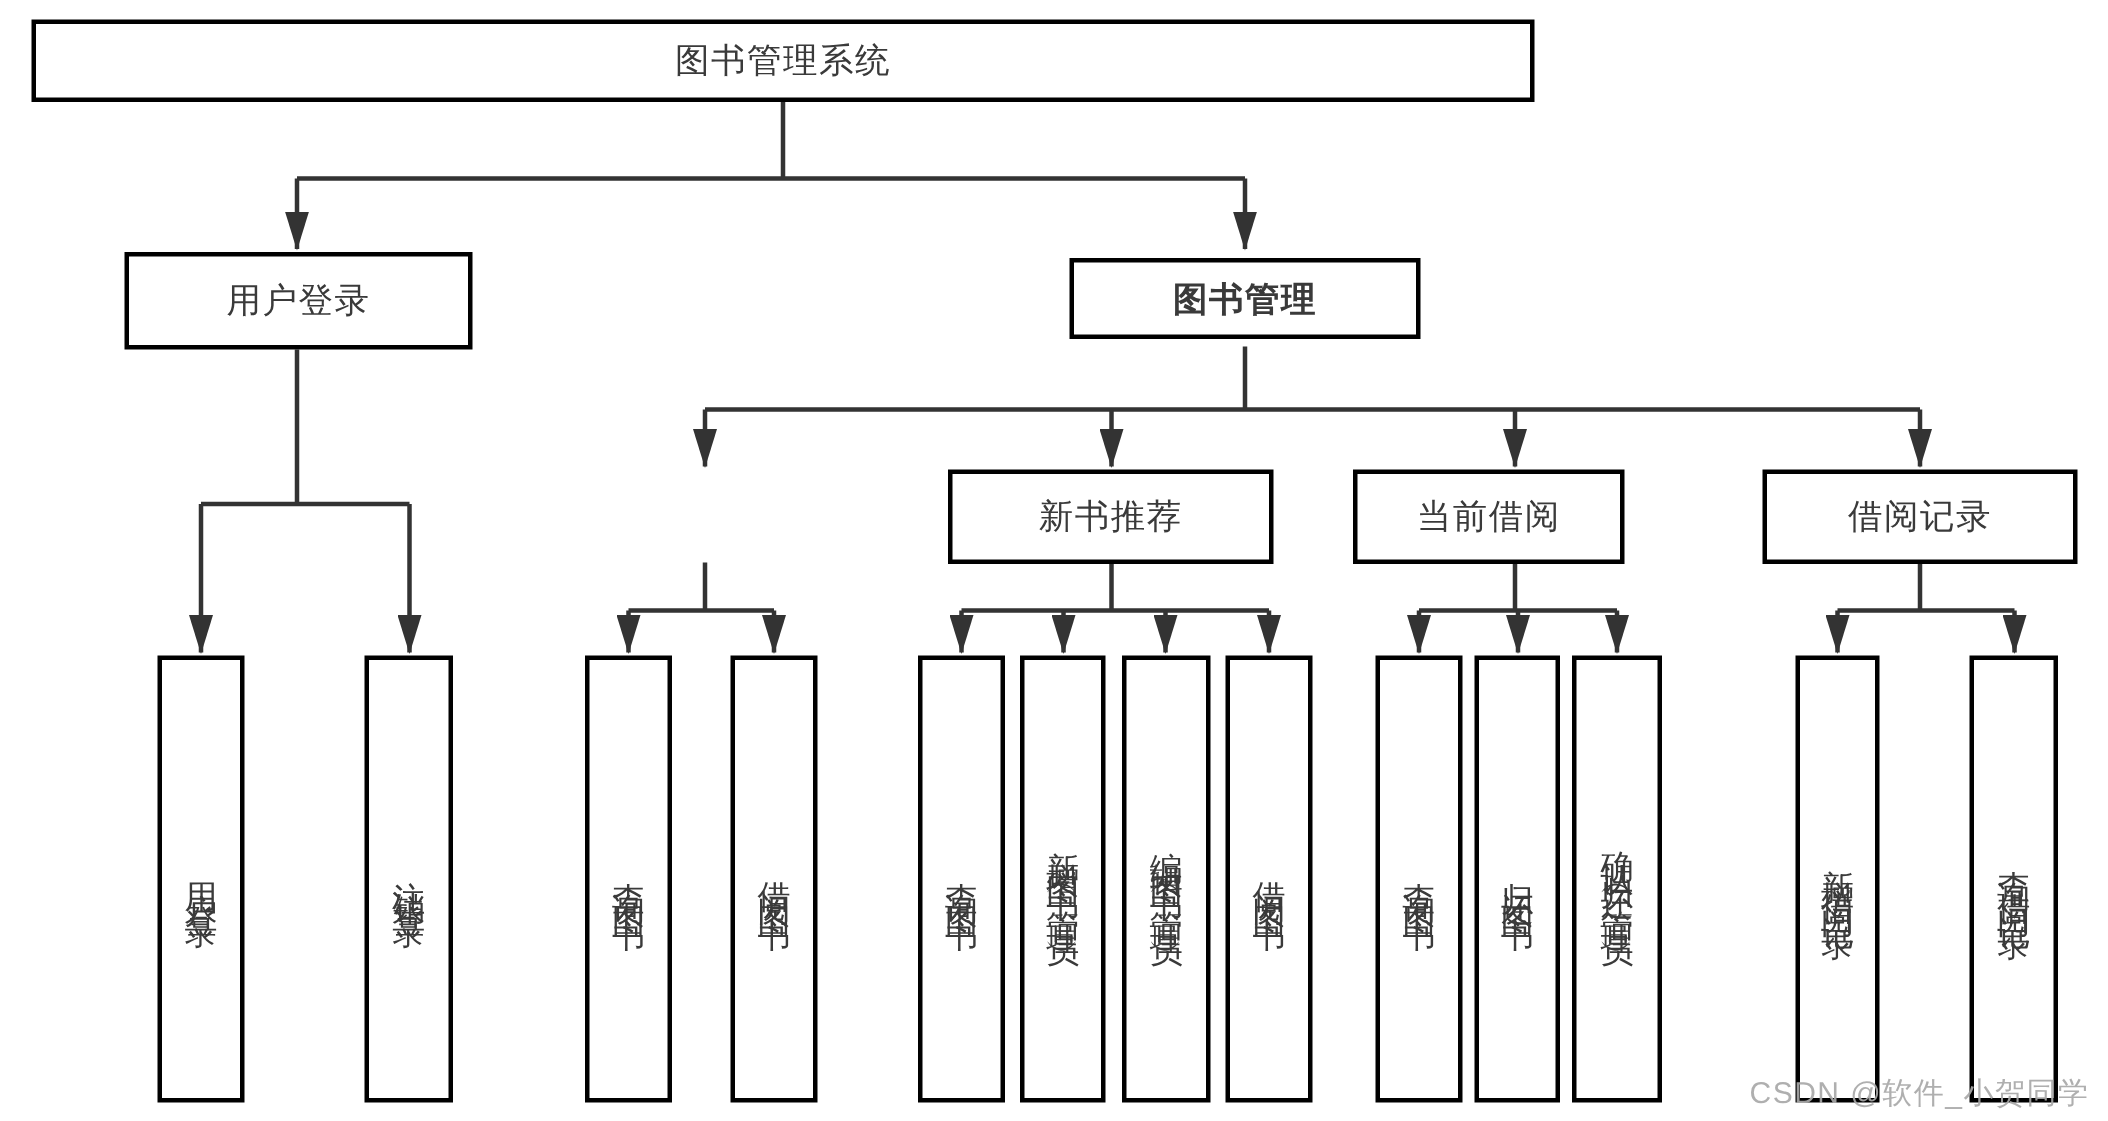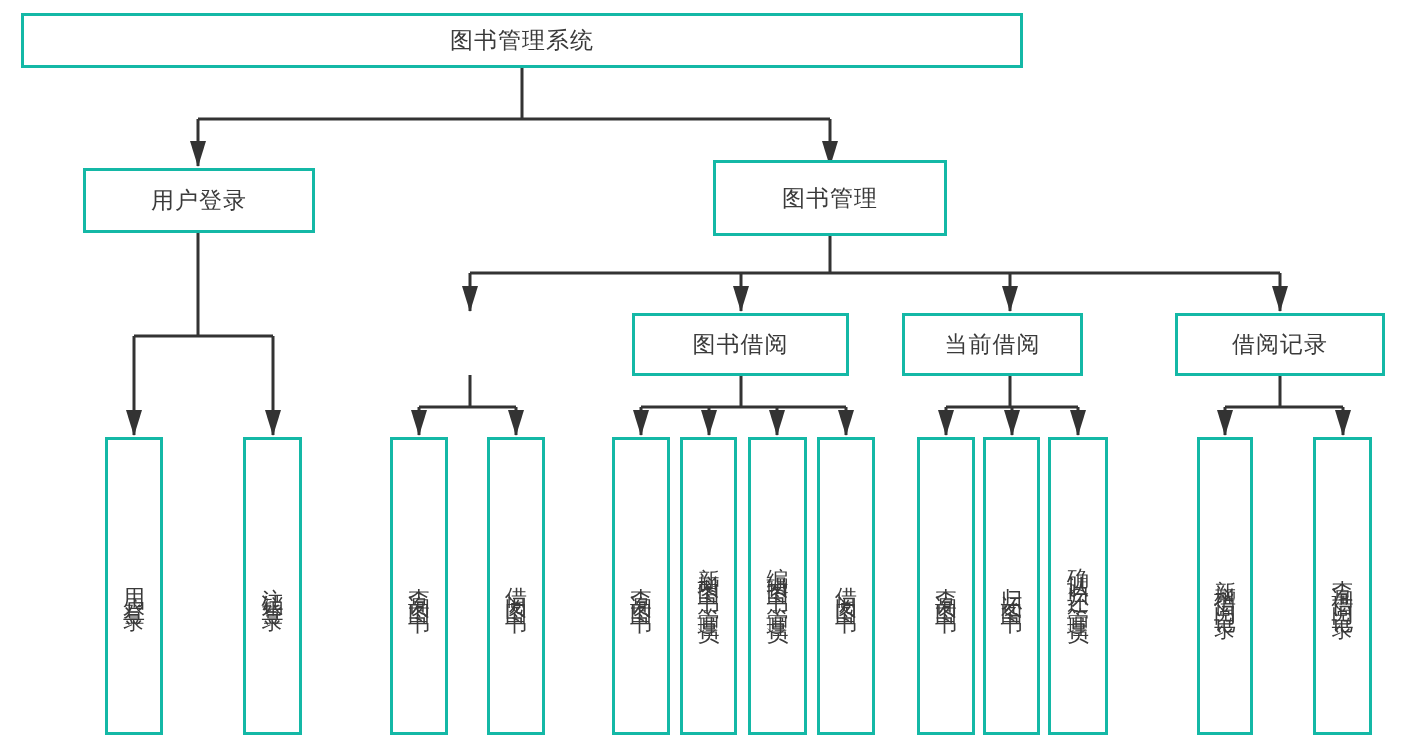--- a/index.html
+++ b/index.html
@@ -24,21 +24,21 @@
     pointer-events: none;
   }
   .ln {
     fill: none;
     stroke: #333333;
     stroke-width: 3;
   }
   .node {
     position: absolute;
     box-sizing: border-box;
-    border: 3px solid #14b8a6;
+    border: 3px solid #000000;
     background: #ffffff;
     display: flex;
     align-items: center;
     justify-content: center;
     color: #3a3a3a;
   }
   .hbox span {
     font-size: 23px;
     letter-spacing: 1px;
     white-space: nowrap;
@@ -105,26 +105,26 @@
     <path class="ln" marker-end="url(#arw)" d="M1343,407 V435"></path>
   </svg>
 
   <div class="node hbox" style="left:21px; top:13px; width:1002px; height:55px;">
     <span>图书管理系统</span>
   </div>
 
   <div class="node hbox" style="left:83px; top:168px; width:232px; height:65px;">
     <span>用户登录</span>
   </div>
-  <div class="node hbox" style="left:713px; top:160px; width:234px; height:76px;">
+  <div class="node hbox" style="left:713px; top:172px; width:234px; height:54px;font-weight:bold;">
     <span>图书管理</span>
   </div>
 
   <div class="node hbox" style="left:632px; top:313px; width:217px; height:63px;">
-    <span>图书借阅</span>
+    <span>新书推荐</span>
   </div>
   <div class="node hbox" style="left:902px; top:313px; width:181px; height:63px;">
     <span>当前借阅</span>
   </div>
   <div class="node hbox" style="left:1175px; top:313px; width:210px; height:63px;">
     <span>借阅记录</span>
   </div>
 
   <div class="node vbox" style="left:105px; top:437px; width:58px; height:298px;">
     <span>用户登录</span>
@@ -163,14 +163,15 @@
     <span>确认归还（管理员）</span>
   </div>
 
   <div class="node vbox" style="left:1197px; top:437px; width:56px; height:298px;">
     <span>新增借阅记录</span>
   </div>
   <div class="node vbox" style="left:1313px; top:437px; width:59px; height:298px;">
     <span>查询借阅记录</span>
   </div>
 
+  <div class="watermark">CSDN @软件_小贺同学</div>
 
 </div>
 
 </body></html>

